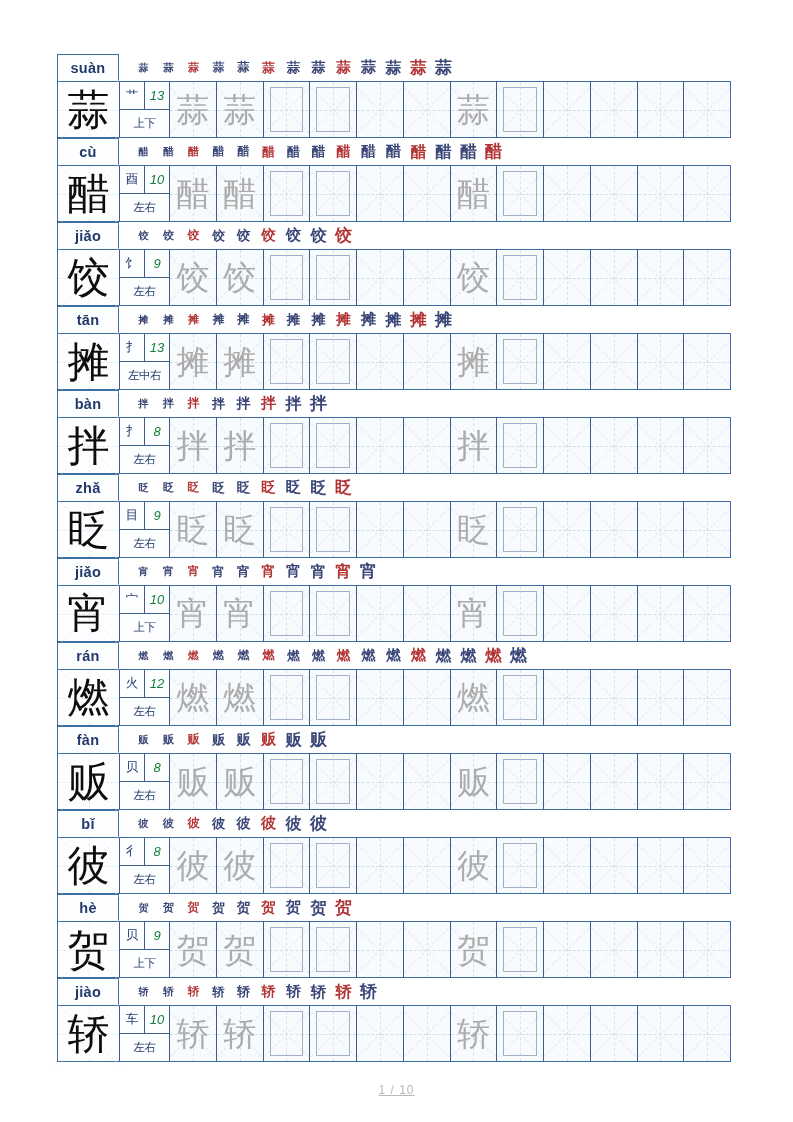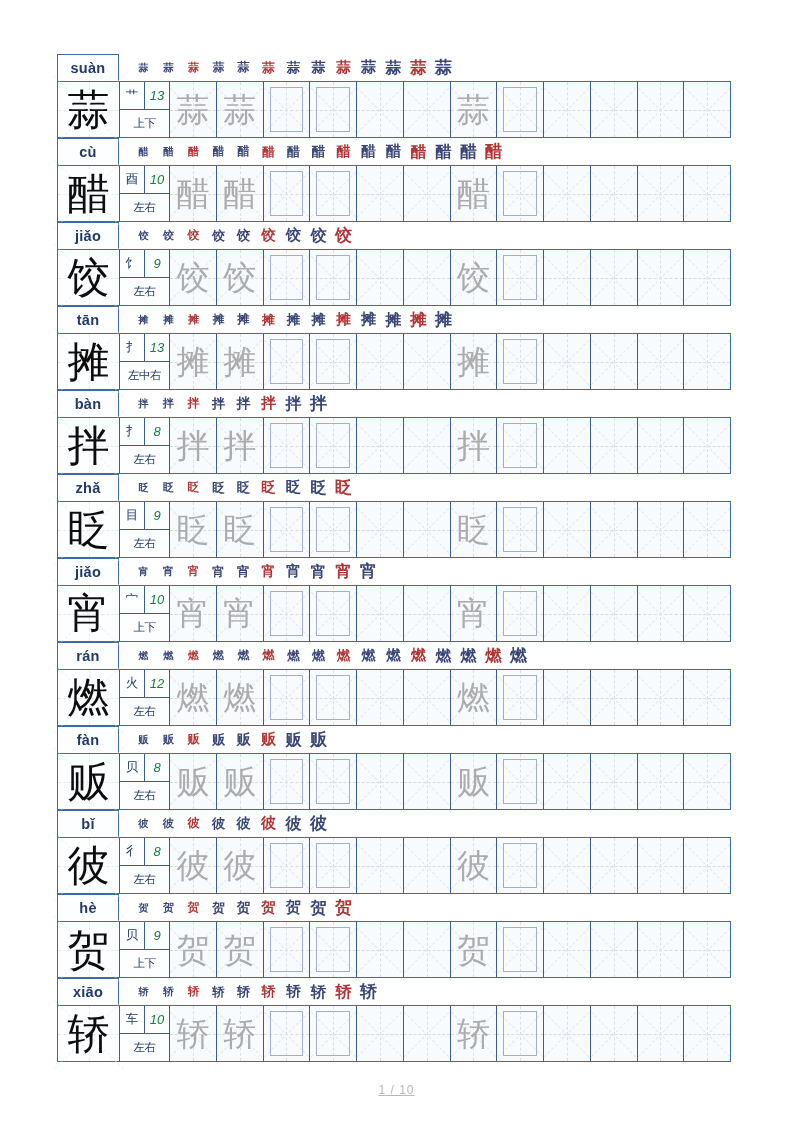--- a/index.html
+++ b/index.html
@@ -1362,21 +1362,21 @@
             <div class="gl d a"></div>
             <div class="gl d b"></div>
           </div>
         </div>
     </div>
   </div>
 
   <div class="block">
     <div class="pinyin-row">
       <div class="pinyin-box">
-        <span class="pinyin">xiāo</span>
+        <span class="pinyin">jiào</span>
       </div>
       <div class="stroke-row">
           <span class="glyph" style="transform: scale(0.595);">轿</span>
           <span class="glyph" style="transform: scale(0.64);">轿</span>
           <span class="glyph red" style="transform: scale(0.685);">轿</span>
           <span class="glyph" style="transform: scale(0.73);">轿</span>
           <span class="glyph" style="transform: scale(0.775);">轿</span>
           <span class="glyph red" style="transform: scale(0.82);">轿</span>
           <span class="glyph" style="transform: scale(0.865);">轿</span>
           <span class="glyph" style="transform: scale(0.91);">轿</span>

